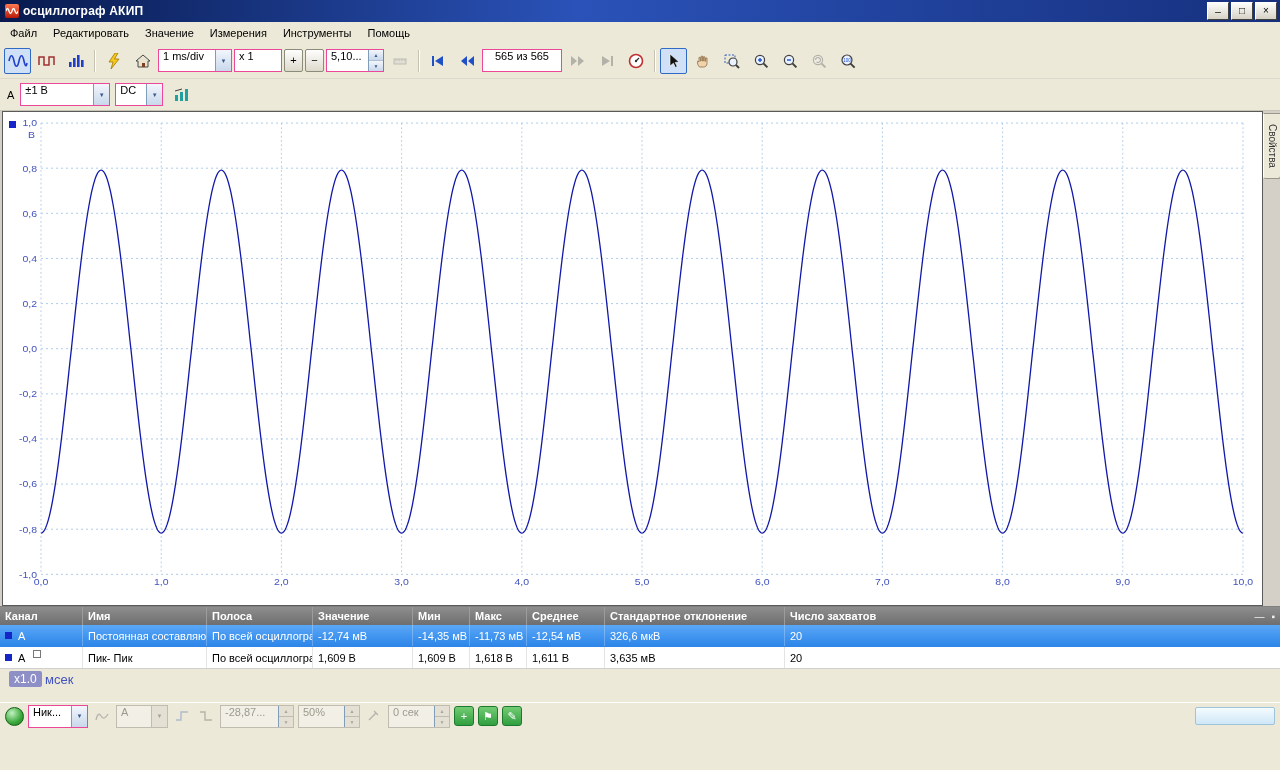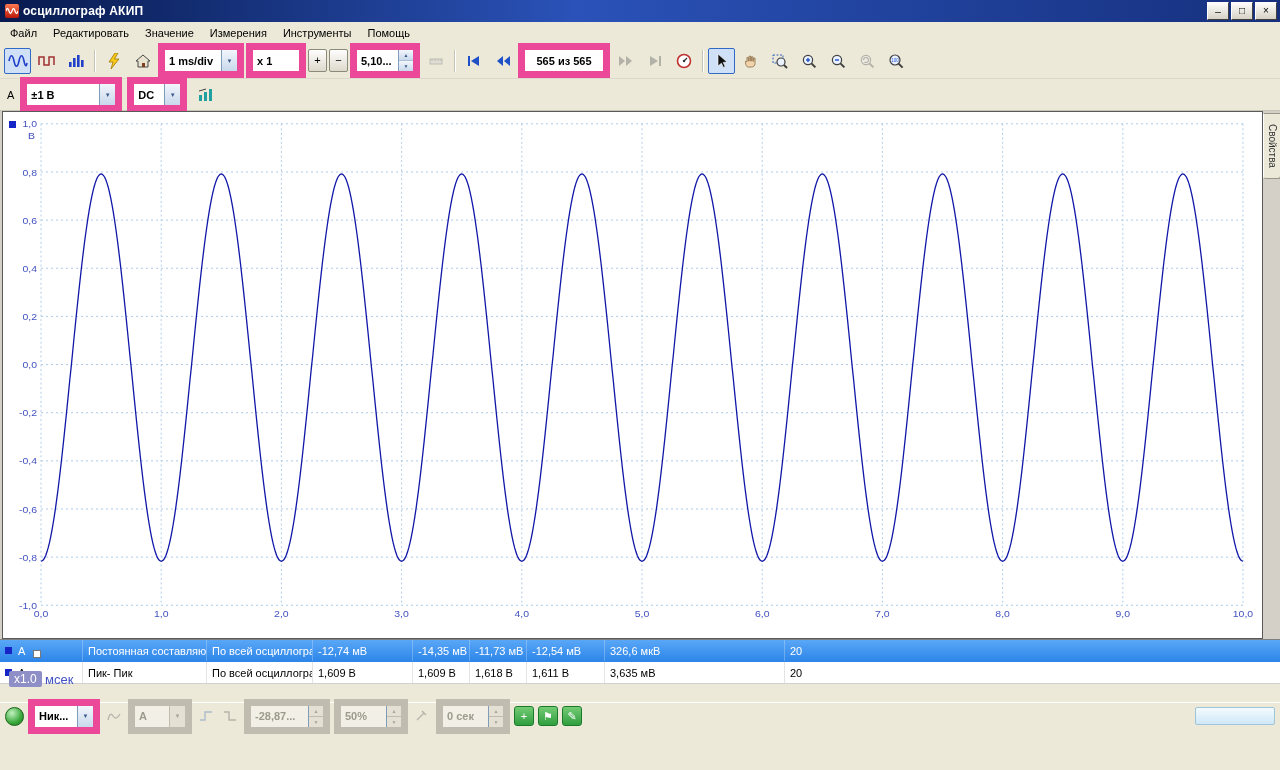--- a/index.html
+++ b/index.html
@@ -25,22 +25,22 @@
 
   
   .toolbar{display:flex;align-items:center;background:#ece9d8;}
   #toolbar-main{height:31px;flex:0 0 31px;padding:2px 4px;gap:2px;border-bottom:1px solid #dcd8cb;}
   #toolbar-channel{height:27px;flex:0 0 27px;padding:2px 5px;gap:5px;border-bottom:1px solid #c8c4b6;}
   .tbtn{width:25px;height:24px;display:flex;align-items:center;justify-content:center;
         border:1px solid transparent;border-radius:2px;flex:0 0 auto;}
   .tbtn.selected{background:#cfe0f7;border-color:#316ac5;}
   .tbtn.disabled{opacity:.45;}
   .tsep{width:1px;height:22px;background:#c6c2b4;box-shadow:1px 0 0 #fff;margin:0 3px;flex:0 0 1px;}
-  .combo,.spinbox,.navfield{height:21px;background:#fff;border:7px solid #ec4899;
-        display:flex;align-items:center;overflow:hidden;flex:0 0 auto;font-weight:bold;}
+  .combo,.spinbox,.navfield{height:21px;background:#fff;border:1px solid #ec4899;
+        display:flex;align-items:flex-start;overflow:hidden;flex:0 0 auto;}
   .combo .val,.spinbox .val{flex:1;padding:0 4px;white-space:nowrap;}
   .cbtn{width:15px;height:100%;display:flex;align-items:center;justify-content:center;
         background:linear-gradient(#f2f6fc,#c9d8ec);border-left:1px solid #7f9db9;
         font-size:6px;color:#3a5a8c;}
   .spincol{width:14px;height:100%;display:flex;flex-direction:column;border-left:1px solid #7f9db9;}
   .sb{flex:1;display:flex;align-items:center;justify-content:center;font-size:5px;color:#3a5a8c;
       background:linear-gradient(#f2f6fc,#c9d8ec);}
   .sb+.sb{border-top:1px solid #aebfd4;}
   .smallbtn{width:17px;height:21px;display:flex;align-items:center;justify-content:center;
             background:linear-gradient(#fefefe,#ddd9cc);border:1px solid #8b8b7a;border-radius:2px;
@@ -79,21 +79,21 @@
   .mrow .cell{height:100%;display:flex;align-items:center;padding-left:5px;box-sizing:border-box;
               border-right:1px solid #e4e4e4;white-space:nowrap;overflow:hidden;}
   .mrow.selected .cell{border-right-color:rgba(255,255,255,.25);}
   .c0{width:83px;flex:0 0 83px}.c1{width:124px;flex:0 0 124px}.c2{width:106px;flex:0 0 106px}
   .c3{width:100px;flex:0 0 100px}.c4{width:57px;flex:0 0 57px}.c5{width:57px;flex:0 0 57px}
   .c6{width:78px;flex:0 0 78px}.c7{width:180px;flex:0 0 180px}.c8{flex:1 1 auto;border-right:none!important;}
   .chan-sq{width:7px;height:7px;background:#1525c8;margin-right:6px;flex:0 0 7px;}
 
   
   .statusbar{flex:0 0 26px;height:26px;display:flex;align-items:center;gap:4px;padding:0 5px;
-             background:#ece9d8;border-top:1px solid #fff;}
+             background:#ece9d8;border-top:1px solid #fff;margin-top:33px;}
   .start-btn{width:17px;height:17px;border-radius:50%;border:1px solid #156015;flex:0 0 17px;
              background:radial-gradient(circle at 35% 30%,#c2f2c2,#3aa83a 60%,#1e7a1e);}
   .sicon{width:20px;height:20px;display:flex;align-items:center;justify-content:center;flex:0 0 20px;opacity:.5;}
   .gbtn{width:18px;height:18px;border-radius:3px;border:1px solid #1c7a2c;flex:0 0 18px;
         background:linear-gradient(#74cc74,#2f9e3f);color:#fff;display:flex;align-items:center;
         justify-content:center;font-size:11px;line-height:1;}
   .progress{margin-left:auto;width:78px;height:16px;border:1px solid #9ec4da;border-radius:2px;
             background:linear-gradient(#f4fbff,#cfe7f7);}
 </style>
 </head>
@@ -345,20 +345,35 @@
       <div class="axis-handle"></div>
       <span class="scale-badge">x1.0</span>
       <span class="x-unit">мсек</span>
     </div>
     <div class="right-rail">
       <div class="props-tab">Свойства</div>
     </div>
   </div>
 
   <div class="meas-panel">
+    <div class="meas-header">
+      <div class="col c0">Канал</div>
+      <div class="col c1">Имя</div>
+      <div class="col c2">Полоса</div>
+      <div class="col c3">Значение</div>
+      <div class="col c4">Мин</div>
+      <div class="col c5">Макс</div>
+      <div class="col c6">Среднее</div>
+      <div class="col c7">Стандартное отклонение</div>
+      <div class="col c8">Число захватов</div>
+      <div class="panel-ctrls">
+        <span>—</span>
+        <span>▪</span>
+      </div>
+    </div>
     <div class="mrow selected">
       <div class="cell c0">
           <span class="chan-sq"></span>
           <span>A</span>
         </div>
       <div class="cell c1">Постоянная составляющая</div>
       <div class="cell c2">По всей осциллограмме</div>
       <div class="cell c3">-12,74 мВ</div>
       <div class="cell c4">-14,35 мВ</div>
       <div class="cell c5">-11,73 мВ</div>

